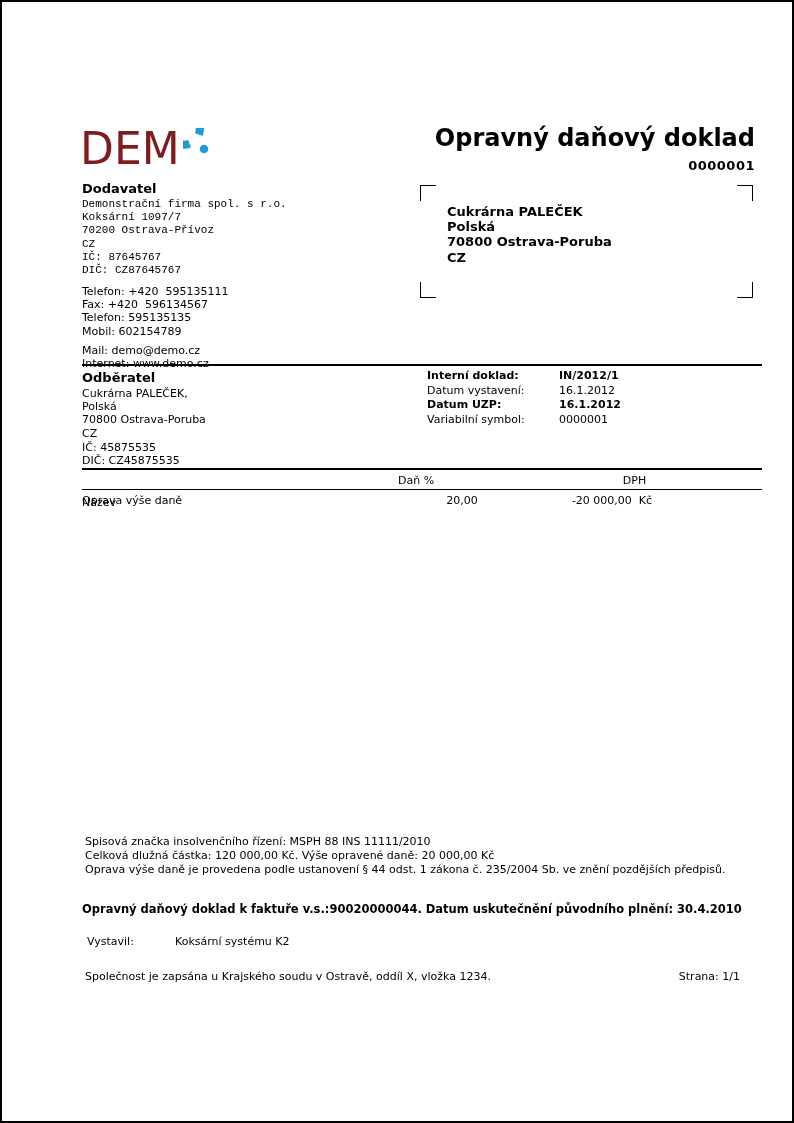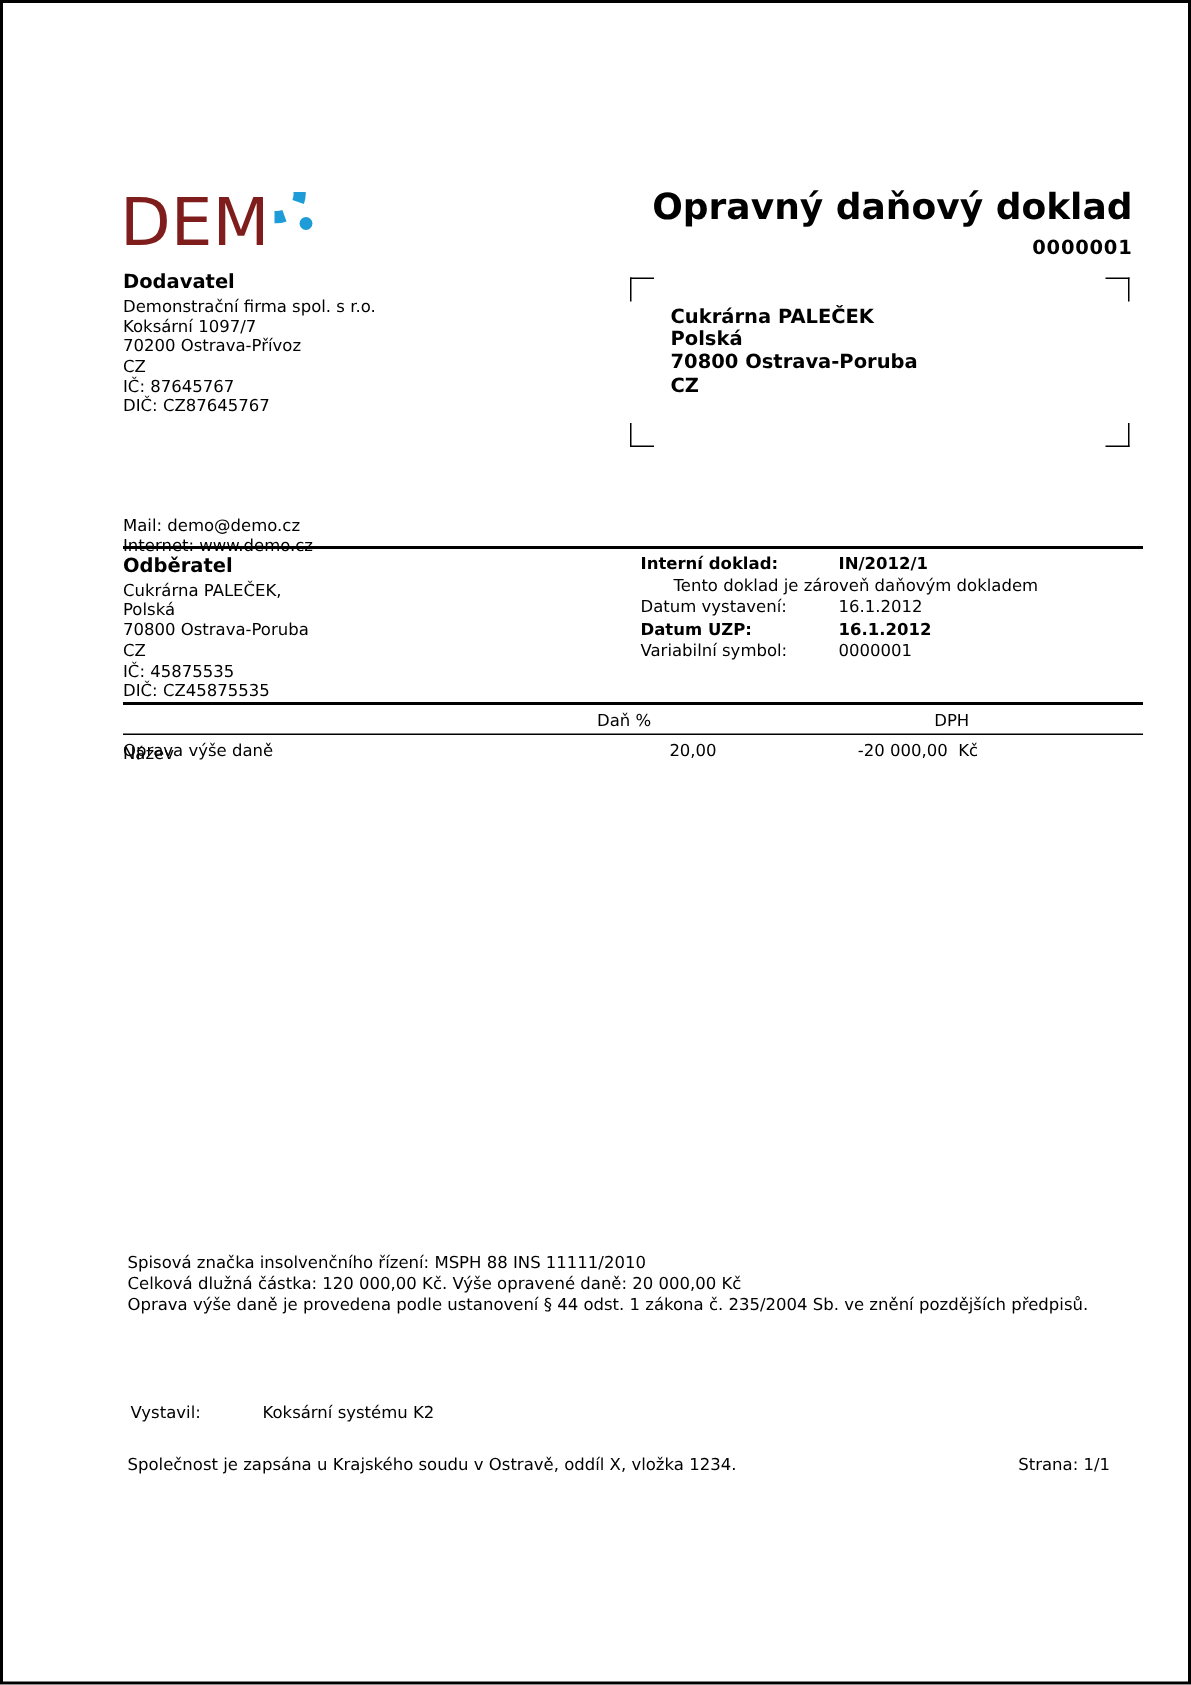--- a/index.html
+++ b/index.html
@@ -72,27 +72,33 @@
       <circle cx="22" cy="22" r="4.5" fill="#1E9CD8"></circle>
     </svg>
   </div>
 
   <div class="abs title-block">
     <div class="doc-title">Opravný daňový doklad</div>
     <div class="doc-number">0000001</div>
   </div>
 
   <div class="abs sec-heading" style="left:80px; top:179px;">Dodavatel</div>
-  <div class="abs" style="left:80px; top:196px;">
+  <div class="abs" style="left:80px; top:196px;font-family:Liberation Mono, monospace;">
     <div class="line">Demonstrační firma spol. s r.o.</div>
     <div class="line">Koksární 1097/7</div>
     <div class="line">70200 Ostrava-Přívoz</div>
     <div class="line">CZ</div>
     <div class="line">IČ: 87645767</div>
     <div class="line">DIČ: CZ87645767</div>
+  </div>
+  <div class="abs" style="left:80px; top:283px;">
+    <div class="line">Telefon: +420  595135111</div>
+    <div class="line">Fax: +420  596134567</div>
+    <div class="line">Telefon: 595135135</div>
+    <div class="line">Mobil: 602154789</div>
   </div>
   <div class="abs" style="left:80px; top:342px;">
     <div class="line">Mail: demo@demo.cz</div>
     <div class="line">Internet: www.demo.cz</div>
   </div>
 
   <div class="corner c-tl"></div>
   <div class="corner c-tr"></div>
   <div class="corner c-bl"></div>
   <div class="corner c-br"></div>
@@ -115,21 +121,20 @@
   <div class="abs" style="left:80px; top:439px;">
     <div class="line">IČ: 45875535</div>
     <div class="line">DIČ: CZ45875535</div>
   </div>
 
   <div class="abs doc-info">
     <div class="row b">
       <span class="lbl">Interní doklad:</span>
       <span>IN/2012/1</span>
     </div>
-    <div class="row note-row">Tento doklad je zároveň daňovým dokladem</div>
     <div class="row">
       <span class="lbl">Datum vystavení:</span>
       <span>16.1.2012</span>
     </div>
     <div class="row b">
       <span class="lbl">Datum UZP:</span>
       <span>16.1.2012</span>
     </div>
     <div class="row">
       <span class="lbl">Variabilní symbol:</span>
@@ -146,20 +151,21 @@
     <div class="cell" style="left:80px; top:492px;">Oprava výše daně</div>
     <div class="cell col-dan-c" style="top:492px;">20,00</div>
     <div class="cell col-dph-c" style="top:492px;">-20 000,00  Kč</div>
   </div>
 
   <div class="abs notes" style="left:83px; top:833px;">
     <div class="line">Spisová značka insolvenčního řízení: MSPH 88 INS 11111/2010</div>
     <div class="line">Celková dlužná částka: 120 000,00 Kč. Výše opravené daně: 20 000,00 Kč</div>
     <div class="line">Oprava výše daně je provedena podle ustanovení § 44 odst. 1 zákona č. 235/2004 Sb. ve znění pozdějších předpisů.</div>
   </div>
+  <div class="abs bold-note" style="left:80px; top:900px;">Opravný daňový doklad k faktuře v.s.:90020000044. Datum uskutečnění původního plnění: 30.4.2010</div>
 
   <div class="abs footer-text" style="left:85px; top:933px;">Vystavil:</div>
   <div class="abs footer-text" style="left:173px; top:933px;">Koksární systému K2</div>
 
   <div class="abs footer-text" style="left:83px; top:968px;">Společnost je zapsána u Krajského soudu v Ostravě, oddíl X, vložka 1234.</div>
   <div class="abs footer-text" style="right:52px; top:968px;">Strana: 1/1</div>
 
 </div>
 
 </body></html>

